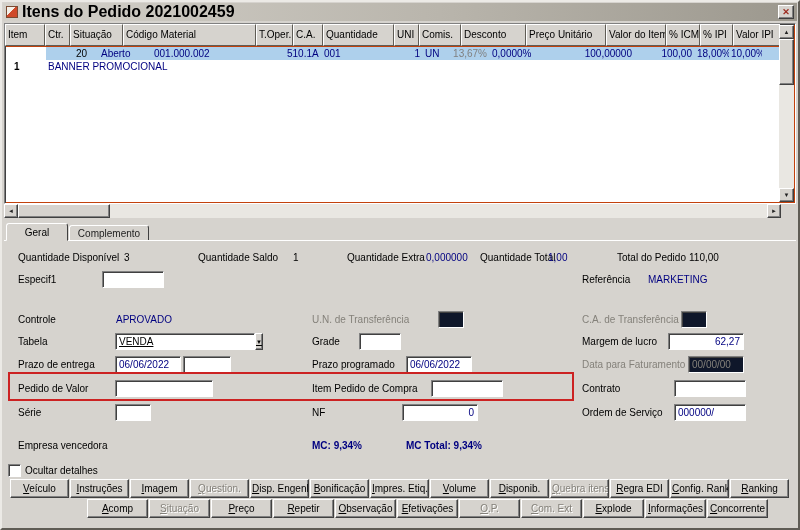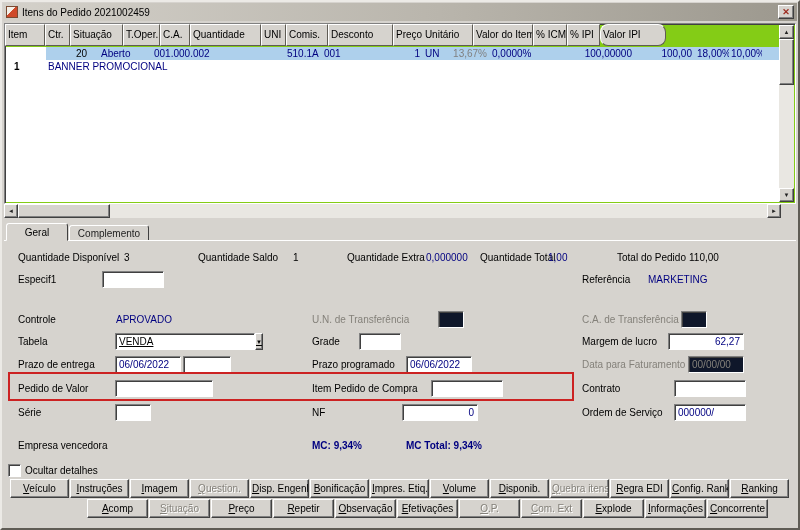--- a/index.html
+++ b/index.html
@@ -8,28 +8,28 @@
 
   .window{ position:relative; width:800px; height:530px; background:#d6d3ce;
     border:2px solid; border-color:#eceae6 #5f5c55 #5f5c55 #eceae6; overflow:hidden; }
 
   
   .titlebar{ position:absolute; left:1px; top:1px; right:1px; height:18px;
     background:linear-gradient(90deg,#d4d1ca 0%,#b9b5ac 55%,#9c988e 100%);
     display:flex; align-items:center; padding:0 3px; }
   .app-icon{ width:12px; height:12px; background:linear-gradient(135deg,#f4f0e8 45%,#cf4a2a 45%);
     border:1px solid #7a4a32; margin-right:4px; flex:0 0 auto; }
-  .title-text{ font-size:10px; font-weight:normal; color:#000; flex:1; white-space:nowrap; overflow:hidden; }
+  .title-text{ font-size:16px; font-weight:bold; color:#000; flex:1; white-space:nowrap; overflow:hidden; }
   .close-btn{ width:16px; height:14px; background:#d6d3ce; border:1px solid;
     border-color:#fff #404040 #404040 #fff; box-shadow:inset -1px -1px 0 #808080;
     font-size:9px; line-height:11px; color:#9d2b20; font-weight:bold; cursor:default;
     font-family:"Liberation Sans",sans-serif; padding:0; }
 
   
-  .grid{ position:absolute; left:2px; top:21px; width:792px; height:181px; background:#84cc16;
+  .grid{ position:absolute; left:2px; top:21px; width:792px; height:181px; background:#c2410c;
     border:1px solid; border-color:#808080 #fff #fff #808080; box-shadow:inset 1px 1px 0 #404040; }
   .grid-header{ display:flex; height:22px; margin-right:15px; overflow:hidden; }
   .hcell{ background:#d6d3ce; border:1px solid; border-color:#fff #5f5c55 #5f5c55 #fff;
     padding:4px 2px 0 2px; font-size:10px; white-space:nowrap; overflow:hidden; flex:0 0 auto; }
   .grid-body{ position:absolute; left:1px; top:23px; right:16px; bottom:1px; background:#fff; overflow:hidden; }
   .rline{ display:flex; height:13px; align-items:center; }
   .selband{ display:flex; flex:1; height:13px; background:#aed0ec; align-items:center;padding-left:28px; }
   .cell{ white-space:nowrap; overflow:hidden; padding:0 2px; flex:0 0 auto; }
   .cell.r{ text-align:right; padding-right:3px; }
   .navy{ color:#000080; } .grayt{ color:#808080; }
@@ -96,31 +96,32 @@
     <button class="close-btn">
       <span>✕</span>
     </button>
   </div>
 
   <div class="grid">
     <div class="grid-header" id="grid-header">
         <div class="hcell" style="width: 40px;">Item</div>
         <div class="hcell" style="width: 25px;">Ctr.</div>
         <div class="hcell" style="width: 53px;">Situação</div>
+        <div class="hcell" style="width: 133px;">Código Material</div>
         <div class="hcell" style="width: 37px;">T.Oper.</div>
         <div class="hcell" style="width: 30px;">C.A.</div>
         <div class="hcell" style="width: 71px;">Quantidade</div>
         <div class="hcell" style="width: 25px;">UNI</div>
         <div class="hcell" style="width: 42px;">Comis.</div>
         <div class="hcell" style="width: 65px;">Desconto</div>
         <div class="hcell" style="width: 80px;">Preço Unitário</div>
         <div class="hcell" style="width: 60px;">Valor do Item</div>
         <div class="hcell" style="width: 34px;">% ICMS</div>
         <div class="hcell" style="width: 33px;">% IPI</div>
-        <div class="hcell" style="width: 66px; border-radius: 8px;">Valor IPI</div>
+        <div class="hcell" style="width: 66px;">Valor IPI</div>
       </div>
     <div class="grid-body">
       <div>
         <div class="rline">
           <div class="cell" style="width:40px"></div>
           <div class="selband">
             <div class="cell" style="width:25px">20</div>
             <div class="cell navy" style="width:53px">Aberto</div>
             <div class="cell navy" style="width:133px">001.000.002</div>
             <div class="cell navy" style="width:37px">510.1A</div>

